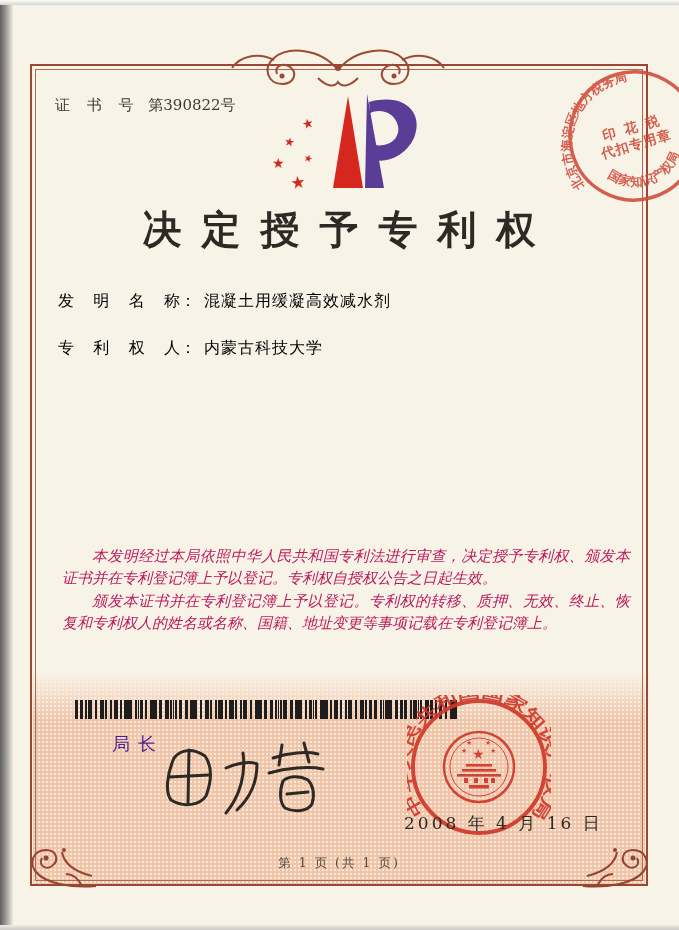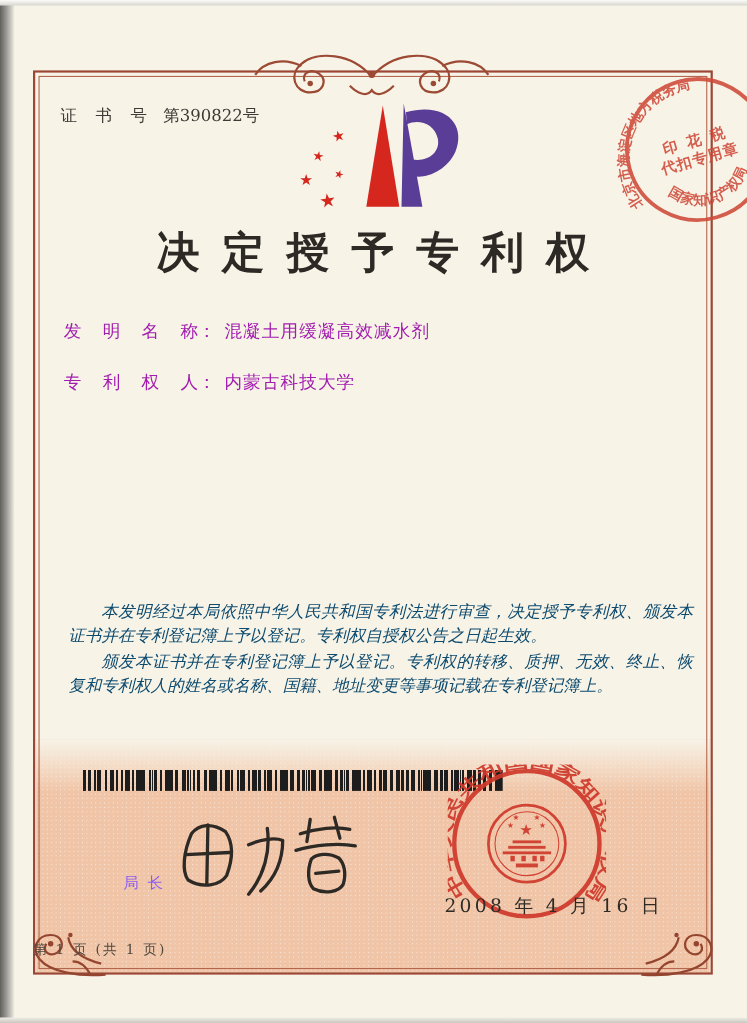--- a/index.html
+++ b/index.html
@@ -42,50 +42,50 @@
   
   .tax-stamp{position:absolute;left:556px;top:58px;width:156px;height:156px;z-index:11;
     transform:rotate(-16deg);opacity:.88;}
 
   
   .title{position:absolute;left:30px;right:31px;top:203px;z-index:10;text-align:center;
     font-size:39px;font-weight:bold;color:#2d2925;letter-spacing:20px;text-indent:20px;}
 
   
   .fields{position:absolute;left:58px;top:290px;width:572px;z-index:10;}
-  .frow{margin-bottom:24.5px;font-size:16px;color:#a21caf;line-height:22px;}
+  .frow{margin-bottom:24.5px;font-size:16px;color:#000000;line-height:22px;}
   .f-label{display:inline-block;width:122px;text-align:justify;text-align-last:justify;vertical-align:top;}
   .f-colon{margin-right:8px;}
   .f-value{letter-spacing:1px;}
 
   
   .bodytext{position:absolute;left:62px;top:545px;width:568px;z-index:10;}
   .bodytext p{margin:0;text-indent:2em;font-size:15px;line-height:22.4px;
-    text-align:justify;color:#0c4a6e;font-style:italic;}
+    text-align:justify;color:#be185d;font-style:italic;}
 
   
   .barcode{position:absolute;left:75px;top:700px;width:382px;height:19px;z-index:12;
     background:
       repeating-linear-gradient(90deg,#1d1d1d 0 2px, transparent 2px 5px),
       repeating-linear-gradient(90deg,#1d1d1d 0 1px, transparent 1px 7px),
       repeating-linear-gradient(90deg,#1d1d1d 0 3px, transparent 3px 13px),
       repeating-linear-gradient(90deg,transparent 0 17px, #f4cfb5 17px 19px);}
 
   
-  .signer{position:absolute;left:112px;top:794px;z-index:12;font-size:14px;
-    letter-spacing:8px;color:#8b5cf6;}
+  .signer{position:absolute;left:112px;top:732px;z-index:12;font-size:18px;
+    letter-spacing:8px;color:#4c1d95;}
   .signature{position:absolute;left:158px;top:728px;width:175px;height:98px;z-index:12;}
 
   
   .seal{position:absolute;left:407px;top:695px;width:144px;height:144px;z-index:12;opacity:.92;}
 
   .issue-date{position:absolute;left:404px;top:812px;z-index:13;font-size:17px;
     letter-spacing:3px;color:#2e2a25;}
 
-  .footer{position:absolute;left:30px;right:31px;top:855px;z-index:12;
+  .footer{position:absolute;left:30px;right:31px;top:855px;z-index:12;text-align:center;
     font-size:12.5px;letter-spacing:2px;color:#514a40;}
 
   svg text{font-family:"DejaVu Serif", serif;}
 </style>
 </head>
 <body>
 
 <div class="paper">
 
   <div class="pink-zone"></div>

